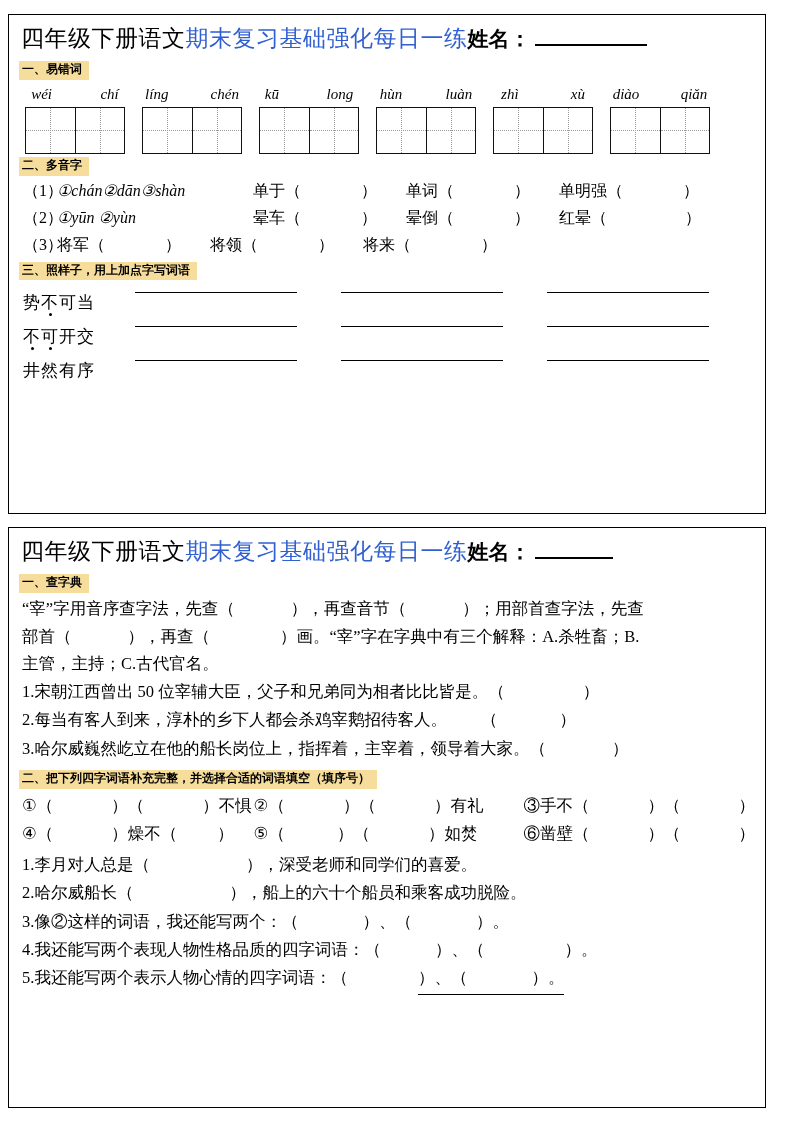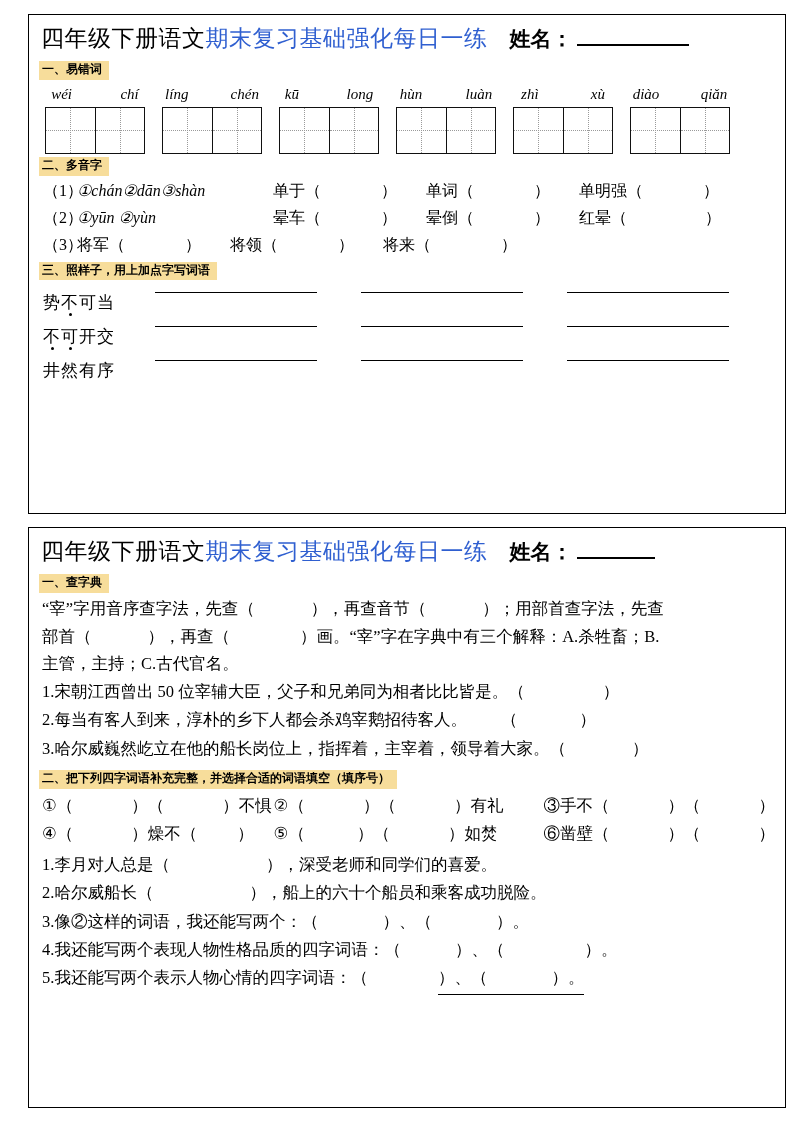--- a/index.html
+++ b/index.html
@@ -9,21 +9,21 @@
   }
   body {
     width: 793px;
     height: 1122px;
     font-family: "Liberation Serif", "DejaVu Serif", serif;
     color: #000000;
     overflow: hidden;
   }
   .page {
     position: absolute;
-    left: 28px;
+    left: 8px;
     width: 758px;
     border: 1.3px solid #000;
     box-sizing: border-box;
     background: #fff;
   }
   #sheet-1 { top: 14px;  height: 500px; }
   #sheet-2 { top: 527px; height: 581px; }
 
   .inner { padding: 6px 10px 0 10px; }
 
@@ -41,21 +41,20 @@
   }
   .t-blue {
     font-size: 23px;
     color: #2f5fd0;
     letter-spacing: 0.5px;
     text-align: center;
   }
   .t-name {
     font-size: 21px;
     font-weight: bold;
-    margin-left: 22px;
   }
   .name-line {
     display: inline-block;
     width: 112px;
     border-bottom: 2px solid #000;
     height: 14px;
     margin-left: 4px;
   }
 
   

